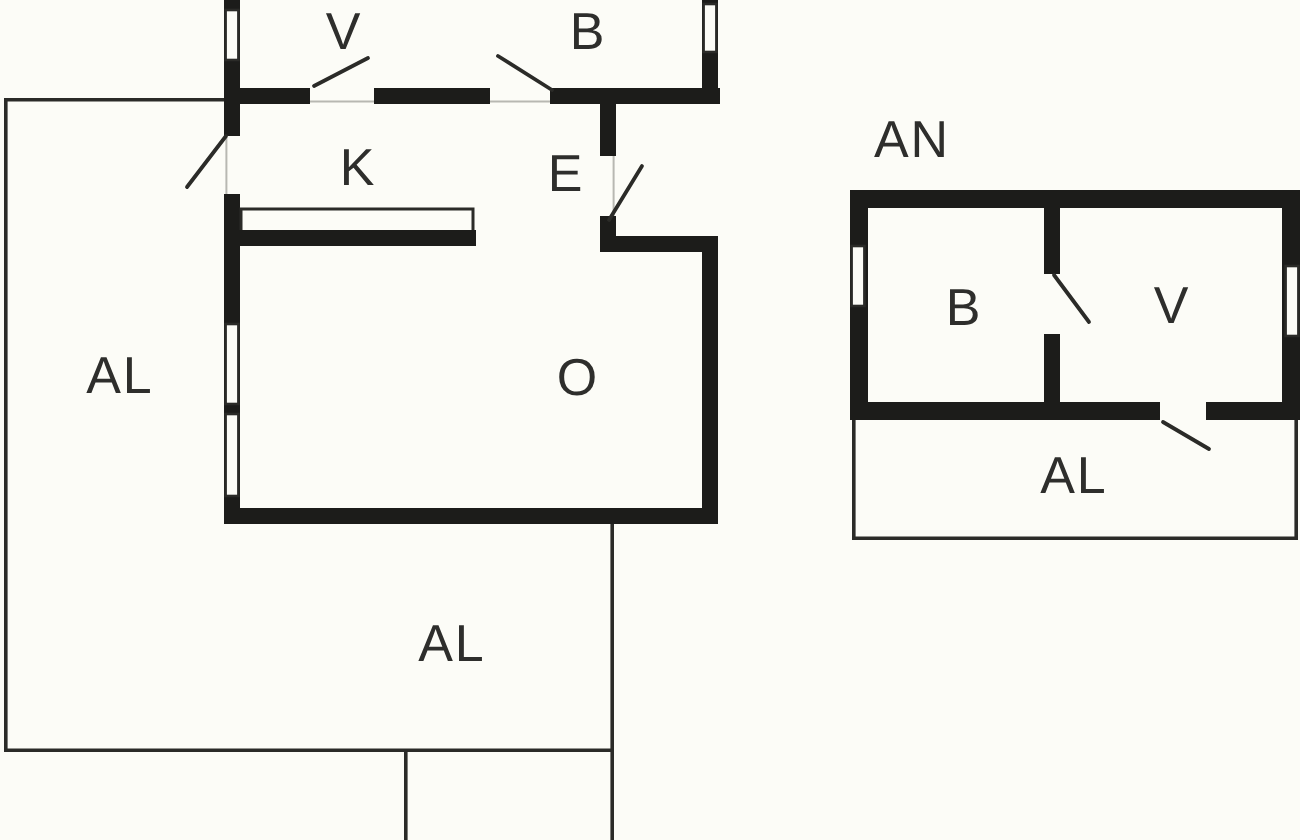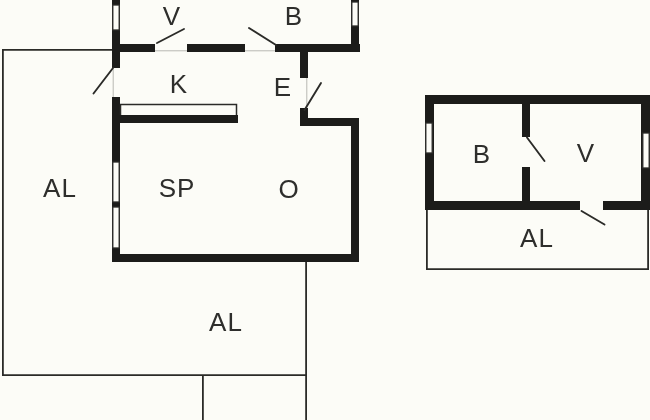--- a/index.html
+++ b/index.html
@@ -99,21 +99,21 @@
       <line class="swing" x1="527" y1="137.5" x2="544.5" y2="161"></line>
       <line class="swing" x1="581.5" y1="211" x2="604.5" y2="224.5"></line>
     </g>
   </svg>
 
   <div class="lbl" style="left:172px;top:16px">V</div>
   <div class="lbl" style="left:294px;top:16px">B</div>
   <div class="lbl" style="left:179px;top:84px">K</div>
   <div class="lbl" style="left:283px;top:87px">E</div>
   <div class="lbl" style="left:60px;top:188px">AL</div>
-  <div class="lbl" style="left:177px;top:188px">SP</div>
   <div class="lbl" style="left:289px;top:189px">O</div>
   <div class="lbl" style="left:226px;top:322px">AL</div>
 
+  <div class="lbl" style="left:456px;top:70px">AN</div>
   <div class="lbl" style="left:482px;top:154px">B</div>
   <div class="lbl" style="left:586px;top:153px">V</div>
   <div class="lbl" style="left:537px;top:238px">AL</div>
 
 </div>
 
 </body></html>

